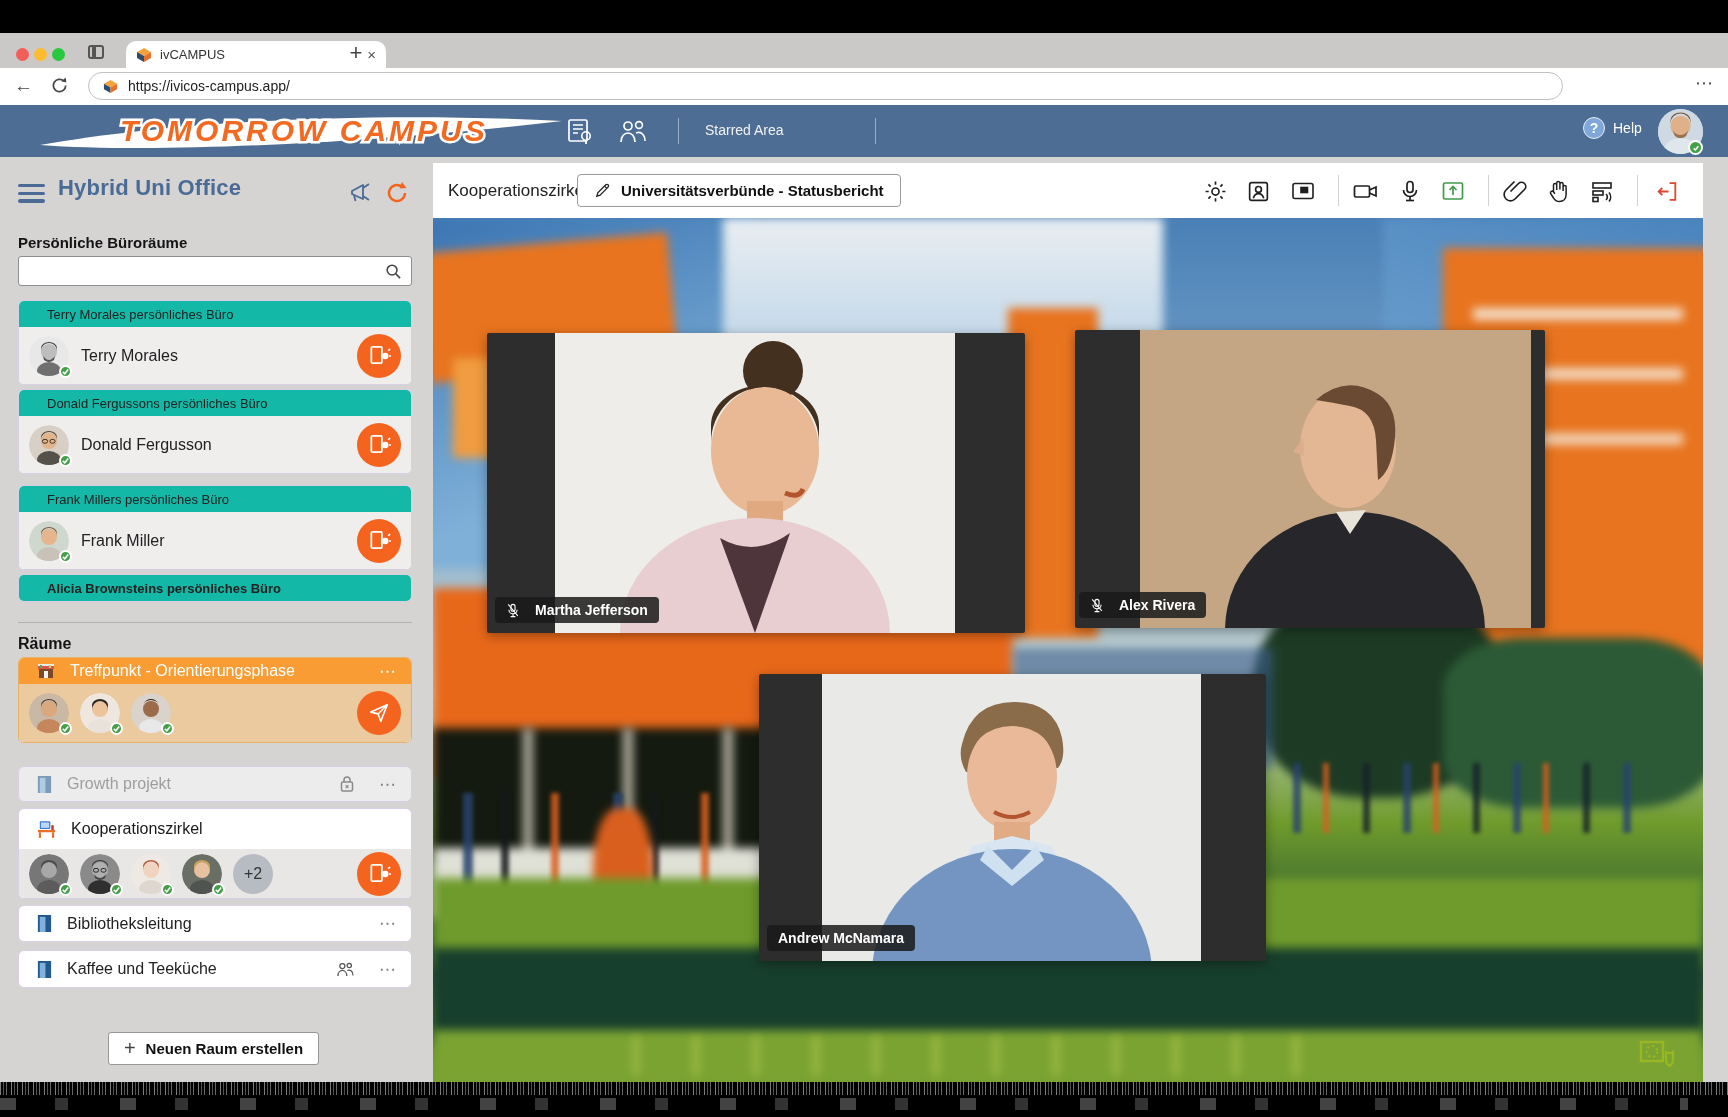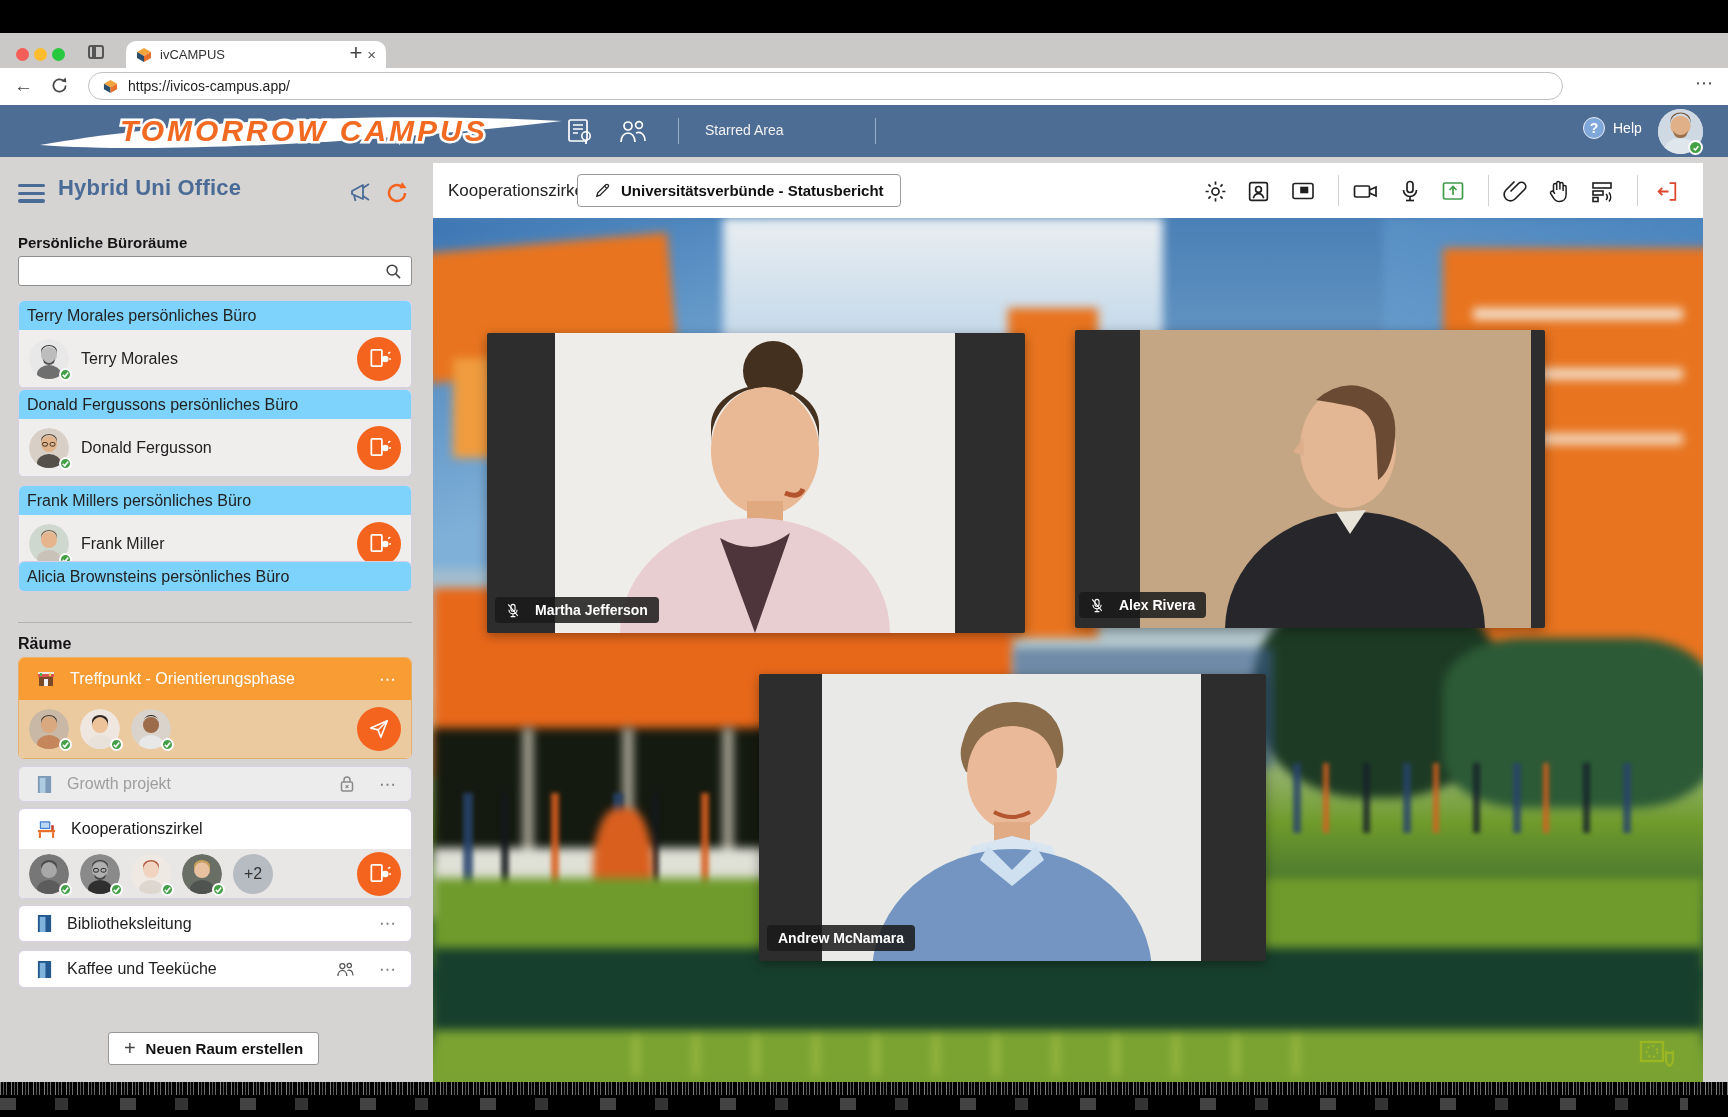--- a/index.html
+++ b/index.html
@@ -44,30 +44,30 @@
   #sidebar{position:absolute;left:0;top:0;width:433px;height:925px;}
   #hamburger{position:absolute;left:18px;top:27px;width:27px;height:19px;}
   #hamburger span{display:block;height:3.2px;background:#4a6b96;border-radius:2px;margin-bottom:4.5px;}
   #sb-title{position:absolute;left:58px;top:18px;font-size:22px;font-weight:bold;color:#4a6b96;letter-spacing:.2px;}
   #sb-mega{position:absolute;left:348px;top:23px;}
   #sb-refresh{position:absolute;left:384px;top:23px;}
   .section-label{position:absolute;left:18px;font-size:15px;font-weight:bold;color:#141414;}
   #searchbox{position:absolute;left:18px;top:99px;width:394px;height:30px;background:#fff;border:1px solid #8d8d8d;border-radius:3px;display:flex;align-items:center;}
   #searchbox input{flex:1;border:none;outline:none;font-size:14px;padding:0 10px;font-family:inherit;background:transparent;}
   .card{position:absolute;left:18px;width:394px;background:#fff;border:1px solid #d8cfe6;border-radius:6px;overflow:hidden;}
-  .card .office-label{padding:6px 8px 5px;font-size:16px;color:#222;background:#7dd3fc;}
+  .card .office-label{padding:6px 28px 5px;font-size:13px;color:#222;background:#14b8a6;}
   .card .body{background:#f0eded;display:flex;align-items:center;padding:0 10px;height:57px;}
   .avatar{position:relative;width:40px;height:40px;border-radius:50%;flex:0 0 auto;}
   .avatar svg{width:100%;height:100%;border-radius:50%;display:block;}
   .avatar .badge{right:-3px;bottom:-2px;width:13px;height:13px;}
   .person-name{font-size:16px;color:#222;margin-left:12px;}
   .roundbtn{width:44px;height:44px;border-radius:50%;background:var(--accent-orange,#f4641f);margin-left:auto;
             display:flex;align-items:center;justify-content:center;border:none;}
   .sb-divider{position:absolute;left:18px;top:465px;width:394px;height:1px;background:#b3b0b0;}
-  .room-head{display:flex;align-items:center;height:42px;padding:0 14px 0 17px;gap:14px;font-size:16px;}
+  .room-head{display:flex;align-items:center;height:26px;padding:0 14px 0 17px;gap:14px;font-size:16px;}
   .room-dots{margin-left:auto;font-size:17px;letter-spacing:1px;color:#7b7b7b;}
   .room-row{position:absolute;left:18px;width:394px;background:#fff;border:1px solid #d8cfe6;border-radius:6px;
             display:flex;align-items:center;padding:0 14px 0 17px;gap:14px;font-size:16px;}
   .avatars-row{display:flex;align-items:center;height:58px;padding:0 10px;}
   .avatars-row .avatar{margin-right:11px;}
   .more-circle{width:40px;height:40px;border-radius:50%;background:#b7bcc2;color:#333;font-size:16px;
                display:flex;align-items:center;justify-content:center;flex:0 0 auto;}
   #create-room{position:absolute;left:108px;top:875px;width:211px;height:33px;background:#fff;border:1px solid #979797;
                border-radius:3px;font-weight:bold;font-size:15px;color:#111;display:flex;align-items:center;justify-content:center;gap:10px;font-family:inherit;}
   #create-room .plus{font-size:20px;font-weight:normal;color:#444;}
@@ -284,21 +284,21 @@
           <button class="roundbtn">
             <svg width="23" height="23" viewBox="0 0 24 24">
                 <rect x="3.5" y="3" width="11" height="17" rx="1" fill="none" stroke="#fff" stroke-width="1.8"></rect>
                 <circle cx="18" cy="12.5" r="3.4" fill="#fff"></circle>
                 <path d="M21 7 l2.2-1.6 M22 12.5 l2.8 0" stroke="#fff" stroke-width="1.6"></path>
               </svg>
           </button>
         </div>
       </div>
 
-      <div class="card" style="top:404px;">
+      <div class="card" style="top:417px;font-weight:bold;">
         <div class="office-label">Alicia Brownsteins persönliches Büro</div>
       </div>
 
       <div class="sb-divider"></div>
       <div class="section-label" style="top:478px;font-size:16px;">Räume</div>
 
       <div class="card" style="top:500px;border-color:#e5b06a;">
         <div class="room-head" style="background:var(--selected-room-orange,#f89c33);color:#fff;">
           <svg width="20" height="20" viewBox="0 0 20 20">
             <rect x="2" y="3" width="16" height="5" fill="#d9534f"></rect>

